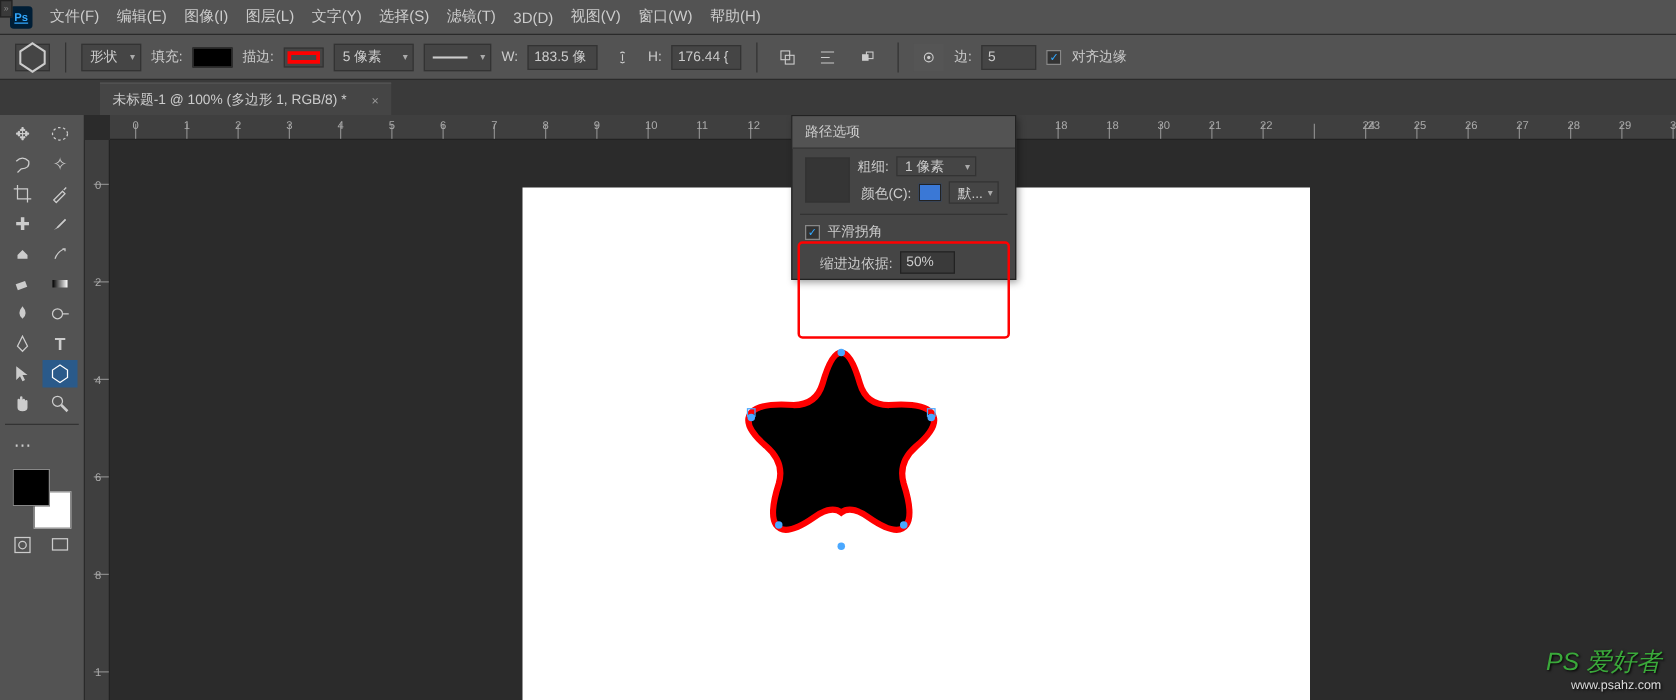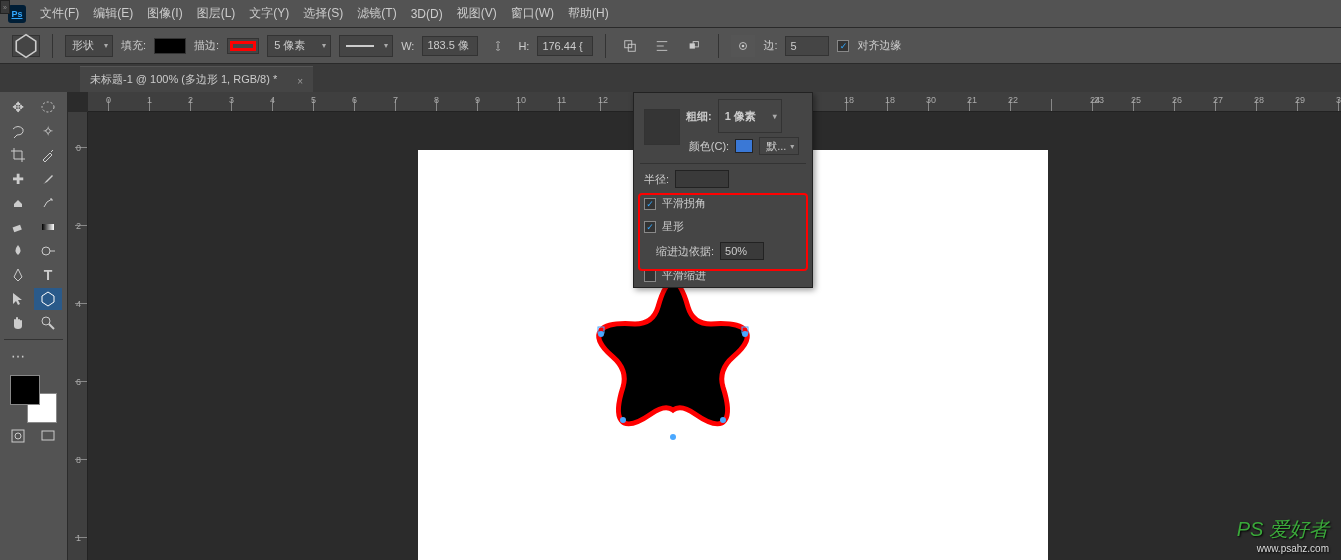--- a/index.html
+++ b/index.html
@@ -363,59 +363,48 @@
       <circle cx="172" cy="72" r="3" fill="#4aa8ff"></circle>
       <circle cx="150" cy="158" r="3" fill="#4aa8ff"></circle>
       <circle cx="50" cy="158" r="3" fill="#4aa8ff"></circle>
       <circle cx="28" cy="72" r="3" fill="#4aa8ff"></circle>
       <circle cx="100" cy="175" r="3" fill="#4aa8ff"></circle>
       <rect x="25" y="65" width="6" height="6" fill="none" stroke="#4aa8ff"></rect>
       <rect x="169" y="65" width="6" height="6" fill="none" stroke="#4aa8ff"></rect>
     </svg>
 
     <div class="popup">
+      <div class="title">路径选项</div>
       <div class="row">
         <div class="preview"></div>
         <div style="flex:1;">
-          <div class="row" style="padding:2px 0;font-weight:bold;">
+          <div class="row" style="padding:2px 0;">
             <span>粗细:</span>
-            <div class="dropdown" style="width:64px;height:34px;">
+            <div class="dropdown" style="width:64px;height:16px;">
                 <span>1 像素</span>
               </div>
           </div>
           <div class="row" style="padding:2px 0;justify-content:center;">
             <span>颜色(C):</span>
             <div class="c-swatch"></div>
             <div class="dropdown" style="width:40px;height:18px;">
                 <span>默...</span>
               </div>
           </div>
         </div>
       </div>
       <div class="sep"></div>
-      <div class="row">
-        <span>半径:</span>
-        <input class="pfield" value="" style="">
-      </div>
       <div class="highlight-box" style="top:100px;left:4px;width:170px;height:78px;"></div>
       <div class="row">
         <span class="checkbox checked"></span>
         <span>平滑拐角</span>
       </div>
-      <div class="row">
-        <span class="checkbox checked"></span>
-        <span>星形</span>
-      </div>
       <div class="row" style="padding-left:22px;">
         <span>缩进边依据:</span>
         <input class="pfield" style="width: 44px;" value="50%">
-      </div>
-      <div class="row">
-        <span class="checkbox"></span>
-        <span>平滑缩进</span>
       </div>
     </div>
   </div>
 </div>
 
 <div class="watermark">
   <span>PS 爱好者</span>
   <span class="sub">www.psahz.com</span>
 </div>
 

